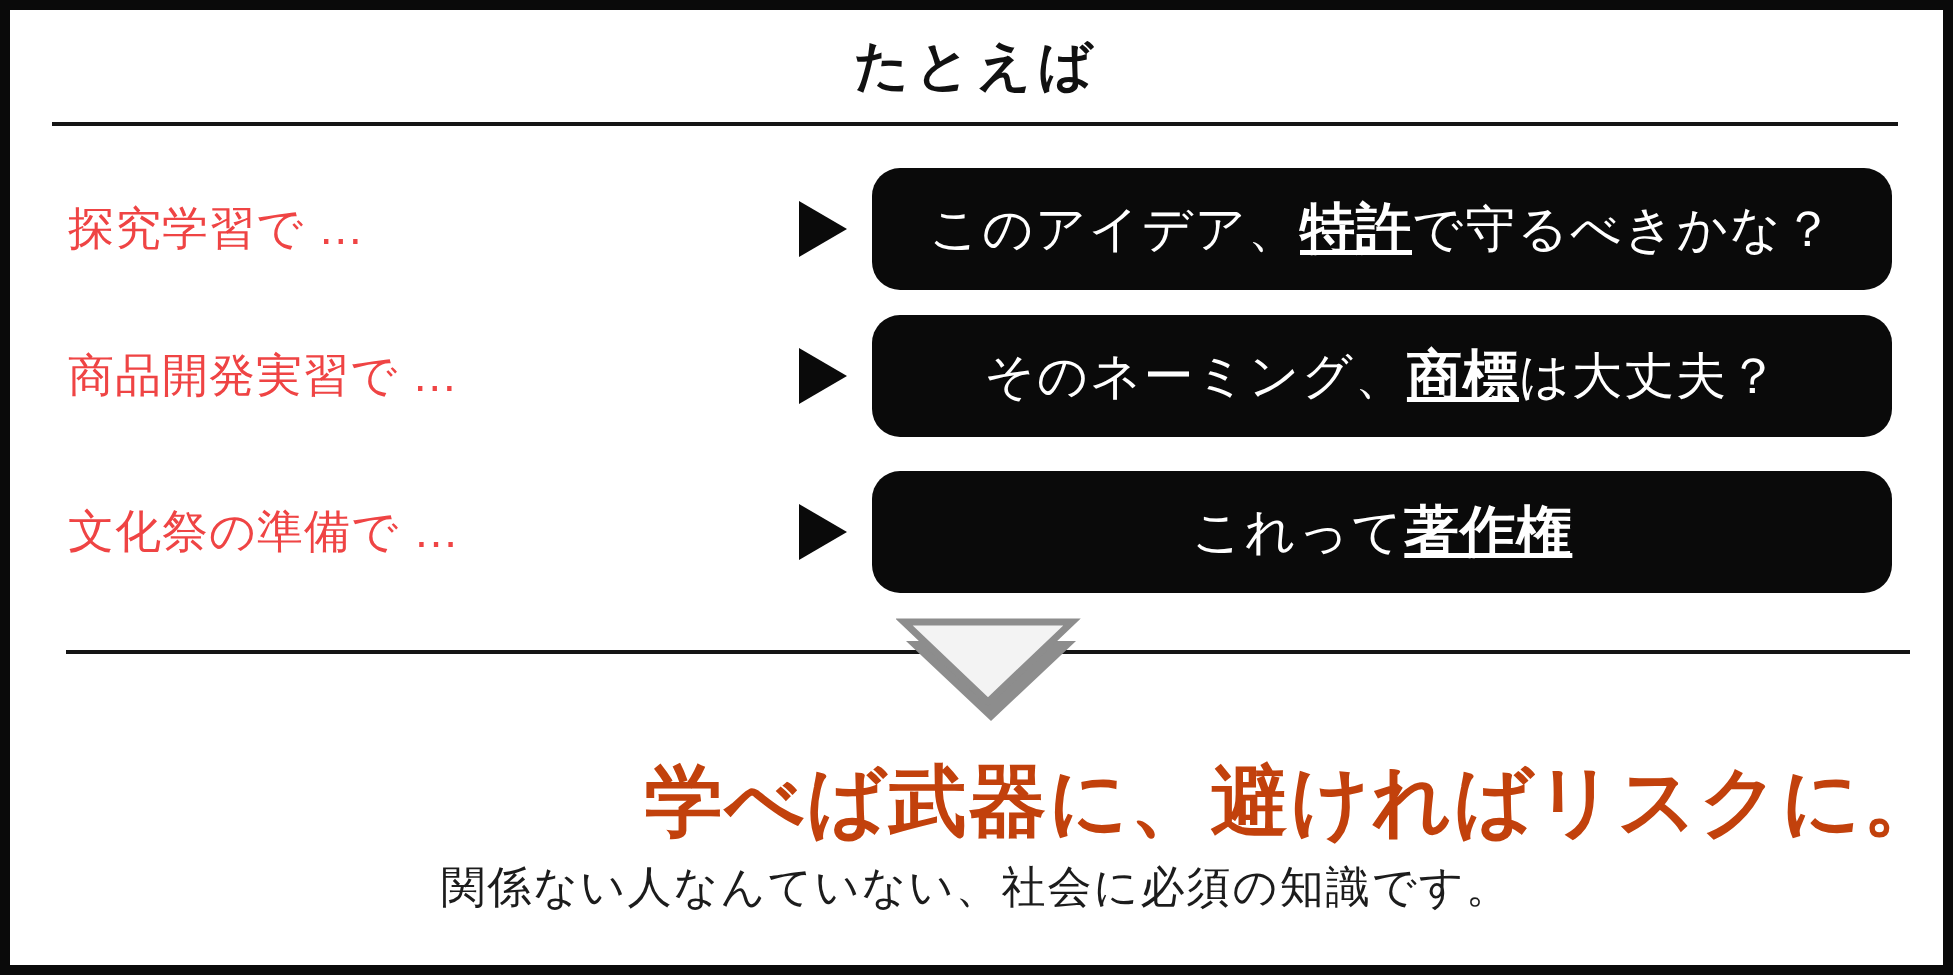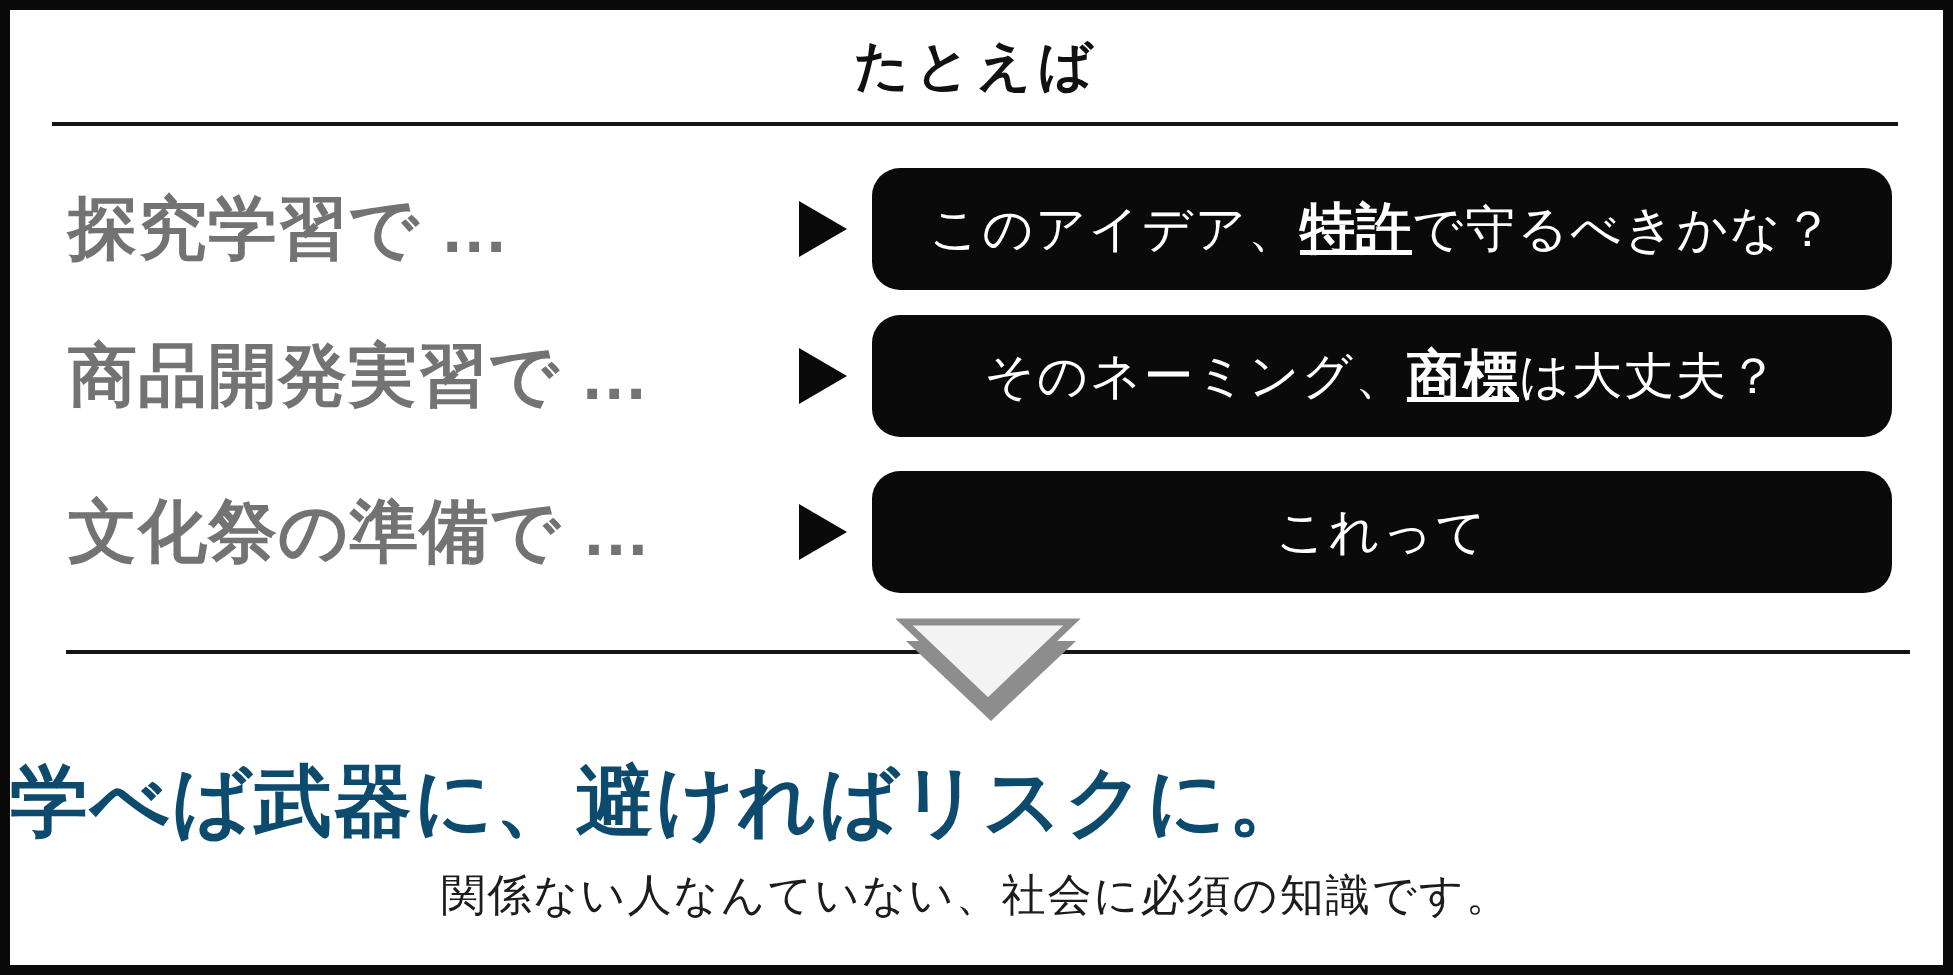--- a/index.html
+++ b/index.html
@@ -51,23 +51,23 @@
     height: 122px;
   }
   .row-1 { top: 158px; }
   .row-2 { top: 305px; }
   .row-3 { top: 461px; }
   .row-label {
     position: absolute;
     left: 58px;
     top: 50%;
     transform: translateY(-50%);
-    font-size: 69px;
-    font-weight: 700;
-    color: #737373;
+    font-size: 46px;
+    font-weight: 400;
+    color: #ef4444;
     letter-spacing: 1px;
     white-space: nowrap;
   }
   .arrow-right {
     position: absolute;
     left: 789px;
     top: 50%;
     transform: translateY(-50%);
     width: 0;
     height: 0;
@@ -102,39 +102,38 @@
     position: absolute;
     left: 886px;
     top: 603px;
     z-index: 2;
   }
   .heading {
     position: absolute;
     top: 740px;
     left: 0;
     width: 100%;
-    text-align: left;
+    text-align: right;
     font-size: 78px;
     font-weight: 900;
-    color: #0c4a6e;
+    color: #c2410c;
     letter-spacing: 2px;
     white-space: nowrap;
   }
   .subheading {
     position: absolute;
     top: 848px;
     left: 0;
     width: 100%;
     text-align: center;
     font-size: 44px;
     font-weight: 400;
     color: #1c1c1c;
     letter-spacing: 2px;
     white-space: nowrap;
-    margin-top: 8px;
   }
 </style>
 </head>
 <body>
 
 <div class="frame">
 
   <div class="title">たとえば</div>
 
   <div class="divider divider-top"></div>
@@ -157,20 +156,21 @@
         <span class="seg-bold">商標</span>
         <span>は大丈夫？</span>
       </div>
   </div>
 
   <div class="row row-3">
     <div class="row-label">文化祭の準備で …</div>
     <div class="arrow-right"></div>
     <div class="bubble">
         <span>これって</span>
+        <span class="seg-bold">著作権</span>
       </div>
   </div>
 
   <div class="divider divider-bottom"></div>
 
   <svg class="big-arrow-down" width="186" height="114" viewBox="0 0 186 114">
     <polygon points="10,28 180,28 95,108" fill="#8d8d8d"></polygon>
     <polygon points="8,9 176,9 92,89" fill="#f3f3f3" stroke="#8d8d8d" stroke-width="7"></polygon>
   </svg>
 

